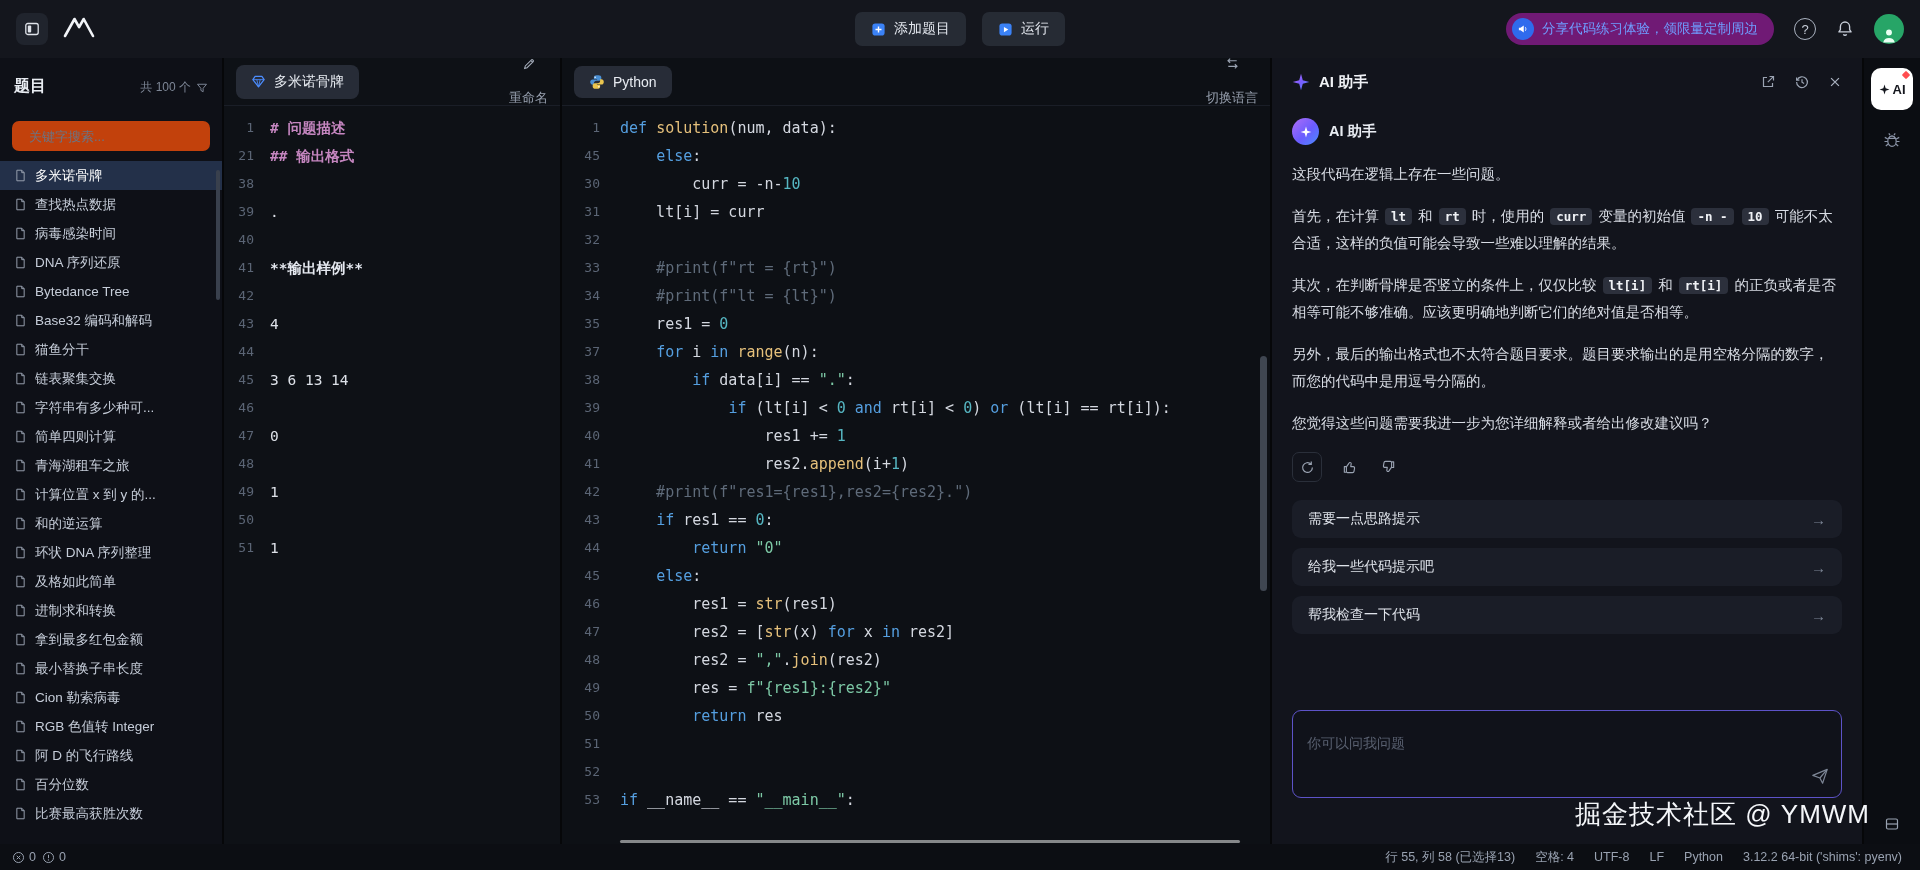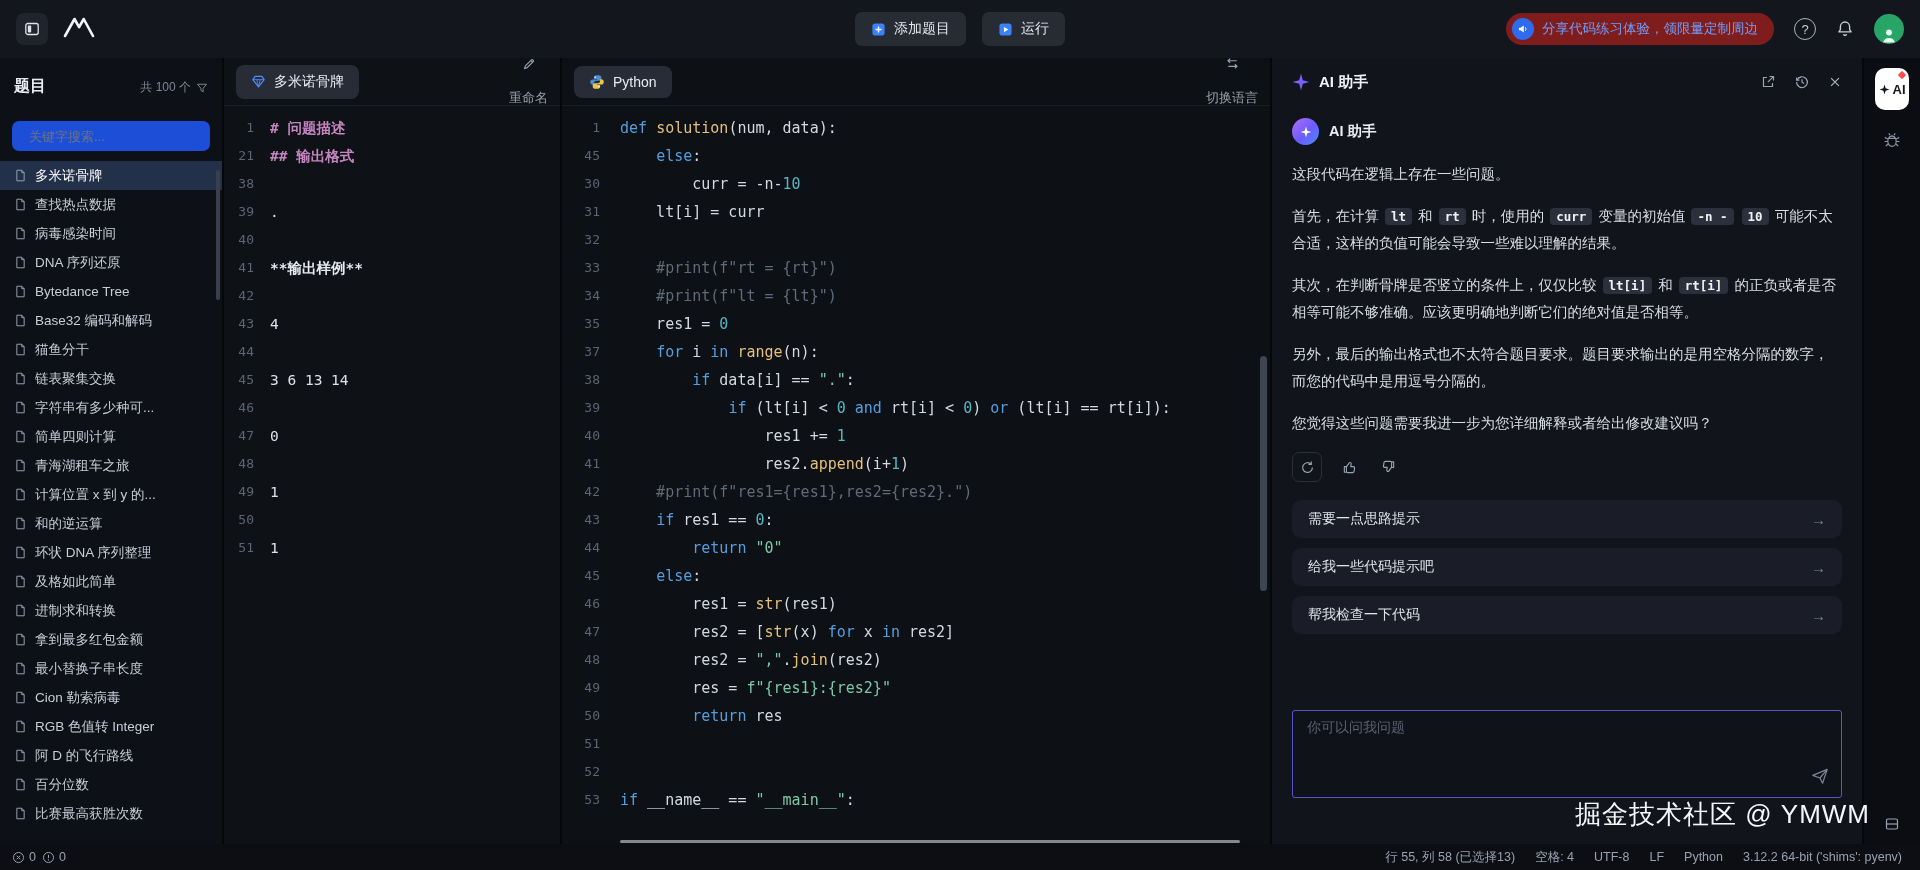--- a/index.html
+++ b/index.html
@@ -7,34 +7,34 @@
     font-family:"Liberation Sans", sans-serif; }
   .app { width:1920px; height:870px; display:flex; flex-direction:column; background:#060709; position:relative; }
 
   
   .topbar { height:58px; flex:none; background:#14161d; display:flex; align-items:center; padding:0 16px; position:relative; z-index:5; }
   .tb-left { display:flex; align-items:center; gap:14px; }
   .logo-box { width:32px; height:32px; background:#20242d; border-radius:8px; display:flex; align-items:center; justify-content:center; cursor:pointer; }
   .tb-center { position:absolute; left:50%; transform:translateX(-50%); display:flex; gap:16px; }
   .tb-btn { display:flex; align-items:center; gap:8px; background:#262b34; border:none; border-radius:7px; padding:8px 16px; color:#e3e7ee; font-size:14px; cursor:pointer; font-family:inherit; }
   .tb-right { margin-left:auto; display:flex; align-items:center; gap:20px; }
-  .promo { display:flex; align-items:center; gap:8px; background:#7f1d1d; border-radius:17px; padding:5px 16px 5px 6px; color:#6f9dff; font-size:13.5px; cursor:pointer; }
+  .promo { display:flex; align-items:center; gap:8px; background:#701a75; border-radius:17px; padding:5px 16px 5px 6px; color:#6f9dff; font-size:13.5px; cursor:pointer; }
   .promo-ic { width:22px; height:22px; border-radius:50%; background:#2f6bed; display:flex; align-items:center; justify-content:center; }
   .help-ic { width:22px; height:22px; border-radius:50%; border:1.4px solid #aab2c0; color:#c7cdd8; font-size:13px; display:flex; align-items:center; justify-content:center; cursor:pointer; }
   .avatar { width:30px; height:30px; border-radius:50%; background:#27a567; display:flex; align-items:flex-end; justify-content:center; overflow:hidden; cursor:pointer; }
 
   
   .main { flex:1; display:flex; gap:2px; min-height:0; }
 
   
   .sidebar { width:222px; flex:none; background:#0e1017; display:flex; flex-direction:column; position:relative; }
   .sb-head { display:flex; align-items:baseline; padding:18px 14px 24px; }
   .sb-title { font-size:16px; font-weight:700; color:#e8ecf2; }
   .sb-count { margin-left:auto; display:flex; align-items:center; gap:5px; color:#7d8696; font-size:12px; }
-  .search { margin:0 12px; height:30px; background:#1d4ed8; border-radius:7px; display:flex; align-items:center; gap:7px; padding:0 10px; }
+  .search { margin:0 12px; height:30px; background:#c2410c; border-radius:7px; display:flex; align-items:center; gap:7px; padding:0 10px; }
   .search input { flex:1; background:transparent; border:none; outline:none; color:#c6cdd9; font-size:13px; font-family:inherit; }
   .search input::placeholder { color:#6b7484; }
   .side-list { margin-top:10px; flex:1; overflow:hidden; }
   .side-item { height:29px; display:flex; align-items:center; gap:8px; padding:0 14px; color:#c6cdd9; font-size:13.5px; white-space:nowrap; cursor:pointer; }
   .side-item svg { flex:none; }
   .side-item.selected { background:#233049; color:#ffffff; }
   .sb-scroll { position:absolute; right:2px; top:112px; width:4px; height:130px; background:#39404d; border-radius:2px; }
 
   
   .panel-head { height:48px; flex:none; display:flex; align-items:center; padding:0 12px; border-bottom:1px solid #1a1e27; }
@@ -76,28 +76,28 @@
   .ai-avatar { width:27px; height:27px; border-radius:50%; background:linear-gradient(135deg,#b06ef7,#6a5cff 55%,#4a8dff); display:flex; align-items:center; justify-content:center; }
   .ai-sender-name { font-size:14.5px; font-weight:700; color:#e8ecf2; }
   .ai-p { font-size:14.5px; line-height:27px; color:#d9dde5; margin-bottom:15px; }
   .ai-code { font-family:"DejaVu Sans Mono", monospace; font-size:12.5px; font-weight:700; background:#2c303c; color:#f0f2f6; border-radius:4px; padding:1px 6px; margin:0 2px; white-space:nowrap; }
   .ai-actions { display:flex; align-items:center; gap:14px; margin:2px 0 18px; }
   .act-btn { width:30px; height:30px; border:1px solid #2a2f3a; border-radius:7px; display:flex; align-items:center; justify-content:center; cursor:pointer; background:transparent; }
   .act-plain { width:26px; height:26px; display:flex; align-items:center; justify-content:center; cursor:pointer; }
   .flip { transform:rotate(180deg); }
   .sugg { height:38px; background:#1a1d27; border-radius:9px; display:flex; align-items:center; padding:0 16px; color:#dfe3ea; font-size:14px; margin-bottom:10px; cursor:pointer; }
   .sugg-arrow { margin-left:auto; color:#7d8696; font-size:15px; }
-  .ai-input { flex:none; height:88px; border:1.5px solid #5d53c8; border-radius:3px; background:#10121a; position:relative; padding:8px 14px; margin:4px 0 46px; }
+  .ai-input { flex:none; height:88px; border:1.5px solid #5d53c8; border-radius:9px; background:#10121a; position:relative; padding:24px 14px; margin:4px 0 46px; }
   .ai-input textarea { width:100%; height:100%; background:transparent; border:none; outline:none; resize:none; color:#e3e7ee; font-size:14px; font-family:inherit; }
   .ai-input textarea::placeholder { color:#596070; }
   .send { position:absolute; right:12px; bottom:8px; cursor:pointer; }
 
   
   .rail { width:56px; flex:none; background:#0b0d12; display:flex; flex-direction:column; align-items:center; padding-top:10px; position:relative; }
-  .rail-ai { width:34px; height:42px; background:#ffffff; border-radius:10px; display:flex; align-items:center; justify-content:center; gap:3px; position:relative; cursor:pointer; }
+  .rail-ai { width:42px; height:42px; background:#ffffff; border-radius:10px; display:flex; align-items:center; justify-content:center; gap:3px; position:relative; cursor:pointer; }
   .rail-ai span { font-size:13px; font-weight:800; color:#15171e; }
   .rail-dot { position:absolute; top:4px; right:4px; width:6px; height:6px; background:#ff4d4f; transform:rotate(45deg); border-radius:1px; }
   .rail-bug { margin-top:20px; cursor:pointer; }
   .rail-bottom { position:absolute; bottom:8px; cursor:pointer; }
 
   
   .statusbar { height:26px; flex:none; background:#0c0e13; display:flex; align-items:center; padding:0 12px; color:#99a2b1; font-size:12.5px; gap:6px; }
   .status-pair { display:flex; align-items:center; gap:4px; cursor:pointer; }
   .status-right { margin-left:auto; display:flex; align-items:center; gap:20px; margin-right:6px; }
   .status-item { cursor:pointer; white-space:nowrap; }

